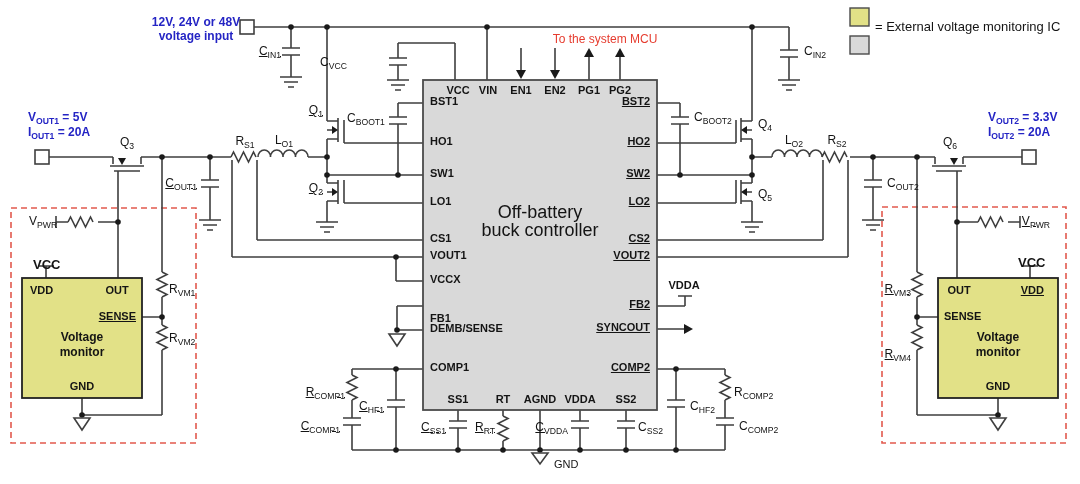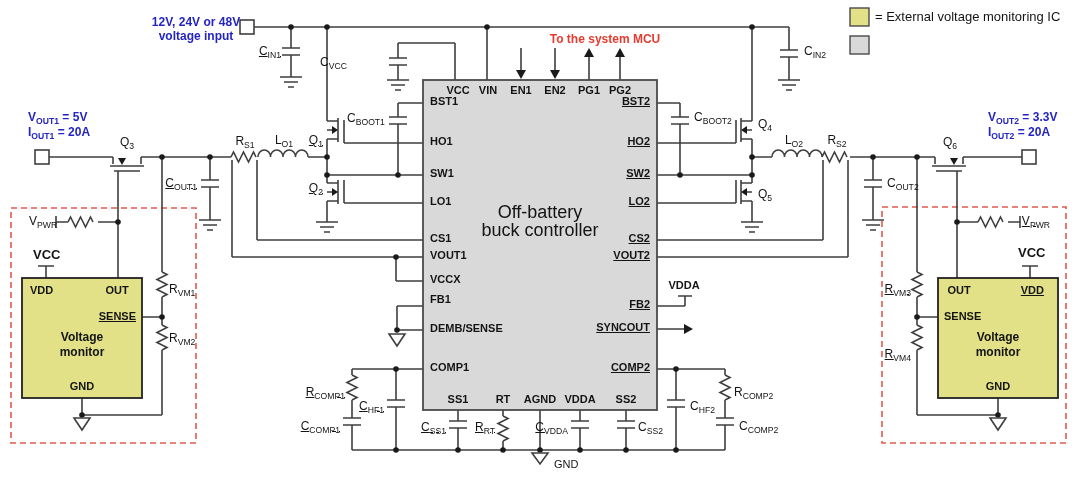--- a/index.html
+++ b/index.html
@@ -3,26 +3,26 @@
 <meta charset="utf-8">
 <style>
   html,body{margin:0;padding:0;background:#fff;}
   #stage{position:relative;width:1080px;height:484px;background:#fff;overflow:hidden;
          font-family:"Liberation Sans",sans-serif;}
   #wires{position:absolute;left:0;top:0;}
   .lbl{position:absolute;font:12px "Liberation Sans",sans-serif;color:#141414;
        white-space:nowrap;line-height:1.05;z-index:2;}
   .lbl sub{font-size:0.72em;line-height:0;}
   .s11{font-size:11px;}
-  .s13{font-size:13px;}
+  .s13{font-size:13px;margin-top:10px;}
   .c{transform:translateX(-50%);}
   .r{transform:translateX(-100%);text-decoration:underline;}
   .b{font-weight:bold;}
   .blue{color:#2424c4;font-weight:bold;}
-  .red{color:#e63c2f;font-weight:bold;}
+  .red{color:#e63c2f;font-weight:normal;}
   .title{font-size:18px;font-weight:normal;}
 </style>
 </head>
 <body>
 
 <div id="stage">
 
 <svg id="wires" width="1080" height="484" viewBox="0 0 1080 484">
 
   <rect x="11" y="208" width="185" height="235" fill="none" stroke-width="1.6" stroke-dasharray="6 4" stroke="#e2594e"></rect>
@@ -207,21 +207,21 @@
 <div class="lbl s11 b c" style="left:589px;top:85px">PG1</div>
 <div class="lbl s11 b c" style="left:620px;top:85px">PG2</div>
 
 <div class="lbl s11 b" style="left:430px;top:96px">BST1</div>
 <div class="lbl s11 b" style="left:430px;top:136px">HO1</div>
 <div class="lbl s11 b" style="left:430px;top:168px">SW1</div>
 <div class="lbl s11 b" style="left:430px;top:196px">LO1</div>
 <div class="lbl s11 b" style="left:430px;top:233px">CS1</div>
 <div class="lbl s11 b" style="left:430px;top:250px">VOUT1</div>
 <div class="lbl s11 b" style="left:430px;top:274px">VCCX</div>
-<div class="lbl s11 b" style="left:430px;top:294px">FB1</div>
+<div class="lbl s11 b" style="left:430px;top:313px">FB1</div>
 <div class="lbl s11 b" style="left:430px;top:323px">DEMB/SENSE</div>
 <div class="lbl s11 b" style="left:430px;top:362px">COMP1</div>
 
 <div class="lbl s11 b r" style="left:650px;top:96px">BST2</div>
 <div class="lbl s11 b r" style="left:650px;top:136px">HO2</div>
 <div class="lbl s11 b r" style="left:650px;top:168px">SW2</div>
 <div class="lbl s11 b r" style="left:650px;top:196px">LO2</div>
 <div class="lbl s11 b r" style="left:650px;top:233px">CS2</div>
 <div class="lbl s11 b r" style="left:650px;top:250px">VOUT2</div>
 <div class="lbl s11 b r" style="left:650px;top:299px">FB2</div>
@@ -230,21 +230,21 @@
 
 <div class="lbl s11 b c" style="left:458px;top:394px">SS1</div>
 <div class="lbl s11 b c" style="left:503px;top:394px">RT</div>
 <div class="lbl s11 b c" style="left:540px;top:394px">AGND</div>
 <div class="lbl s11 b c" style="left:580px;top:394px">VDDA</div>
 <div class="lbl s11 b c" style="left:626px;top:394px">SS2</div>
 
 <div class="lbl r" style="left:281px;top:45px"><span>C</span><sub>IN1</sub></div>
 <div class="lbl" style="left:320px;top:56px"><span>C</span><sub>VCC</sub></div>
 <div class="lbl" style="left:347px;top:112px"><span>C</span><sub>BOOT1</sub></div>
-<div class="lbl r" style="left:323px;top:134px"><span>Q</span><sub>1</sub></div>
+<div class="lbl r" style="left:323px;top:104px"><span>Q</span><sub>1</sub></div>
 <div class="lbl r" style="left:323px;top:182px"><span>Q</span><sub>2</sub></div>
 <div class="lbl c" style="left:284px;top:134px"><span>L</span><sub>O1</sub></div>
 <div class="lbl c" style="left:245px;top:135px"><span>R</span><sub>S1</sub></div>
 <div class="lbl c" style="left:127px;top:136px"><span>Q</span><sub>3</sub></div>
 <div class="lbl r" style="left:197px;top:177px"><span>C</span><sub>OUT1</sub></div>
 <div class="lbl" style="left:804px;top:45px"><span>C</span><sub>IN2</sub></div>
 <div class="lbl" style="left:694px;top:111px"><span>C</span><sub>BOOT2</sub></div>
 <div class="lbl" style="left:758px;top:118px"><span>Q</span><sub>4</sub></div>
 <div class="lbl" style="left:758px;top:188px"><span>Q</span><sub>5</sub></div>
 <div class="lbl c" style="left:794px;top:134px"><span>L</span><sub>O2</sub></div>

